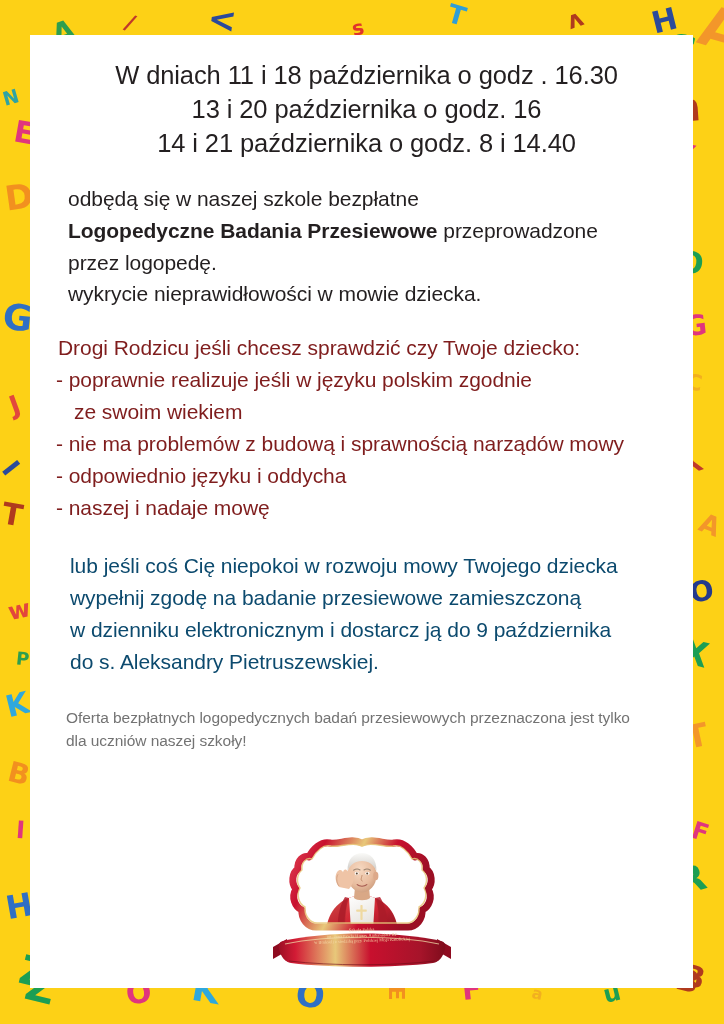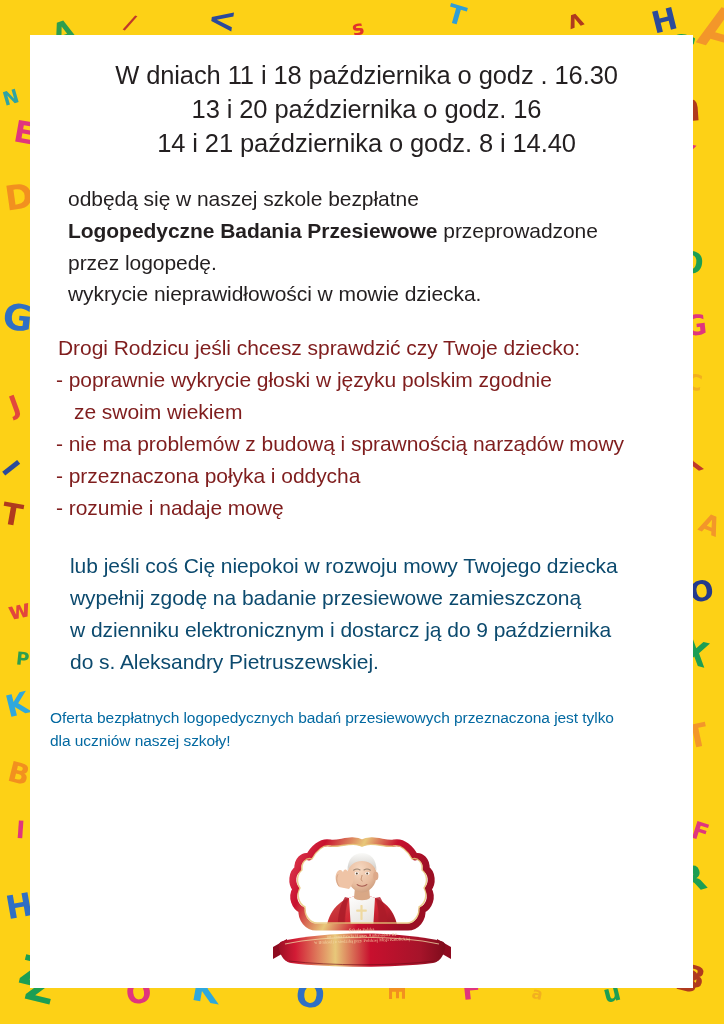--- a/index.html
+++ b/index.html
@@ -195,35 +195,35 @@
 
       <div class="block para-intro" style="color: rgb(35, 31, 32);">
         <div class="line">odbędą się w naszej szkole bezpłatne</div>
         <div class="line"><b>Logopedyczne Badania Przesiewowe</b><span> przeprowadzone</span></div>
         <div class="line">przez logopedę.</div>
         <div class="line">wykrycie nieprawidłowości w mowie dziecka.</div>
       </div>
 
       <div class="block para-list" style="color: #7f1d1d;">
         <div class="line lead">Drogi Rodzicu jeśli chcesz sprawdzić czy Twoje dziecko:</div>
-        <div class="line">- poprawnie wykrycie głoski w języku polskim zgodnie</div>
+        <div class="line">- poprawnie realizuje jeśli w języku polskim zgodnie</div>
         <div class="line cont">ze swoim wiekiem</div>
         <div class="line">- nie ma problemów z budową i sprawnością narządów mowy</div>
-        <div class="line">- przeznaczona połyka i oddycha</div>
-        <div class="line">- rozumie i nadaje mowę</div>
+        <div class="line">- odpowiednio języku i oddycha</div>
+        <div class="line">- naszej i nadaje mowę</div>
       </div>
 
       <div class="block para-closing" style="color: #0c4a6e;">
         <div class="line">lub jeśli coś Cię niepokoi w rozwoju mowy Twojego dziecka</div>
         <div class="line">wypełnij zgodę na badanie przesiewowe zamieszczoną</div>
         <div class="line">w dzienniku elektronicznym i dostarcz ją do 9 października</div>
         <div class="line">do s. Aleksandry Pietruszewskiej.</div>
       </div>
 
-      <div class="footnote" style="color: #0369a1;">
+      <div class="footnote" style="color: #737373; margin-left: 16px;">
         <div class="line">Oferta bezpłatnych logopedycznych badań przesiewowych przeznaczona jest tylko</div>
         <div class="line">dla uczniów naszej szkoły!</div>
       </div>
 
       <div id="emblem-wrap">
         <div id="emblem">
           <svg width="186" height="140" viewBox="0 0 186 140" xmlns="http://www.w3.org/2000/svg" aria-hidden="true">
             <defs>
               <linearGradient id="gRibbon" x1="0" y1="0" x2="1" y2="0.3">
                 <stop offset="0%" stop-color="#E04254"></stop>

